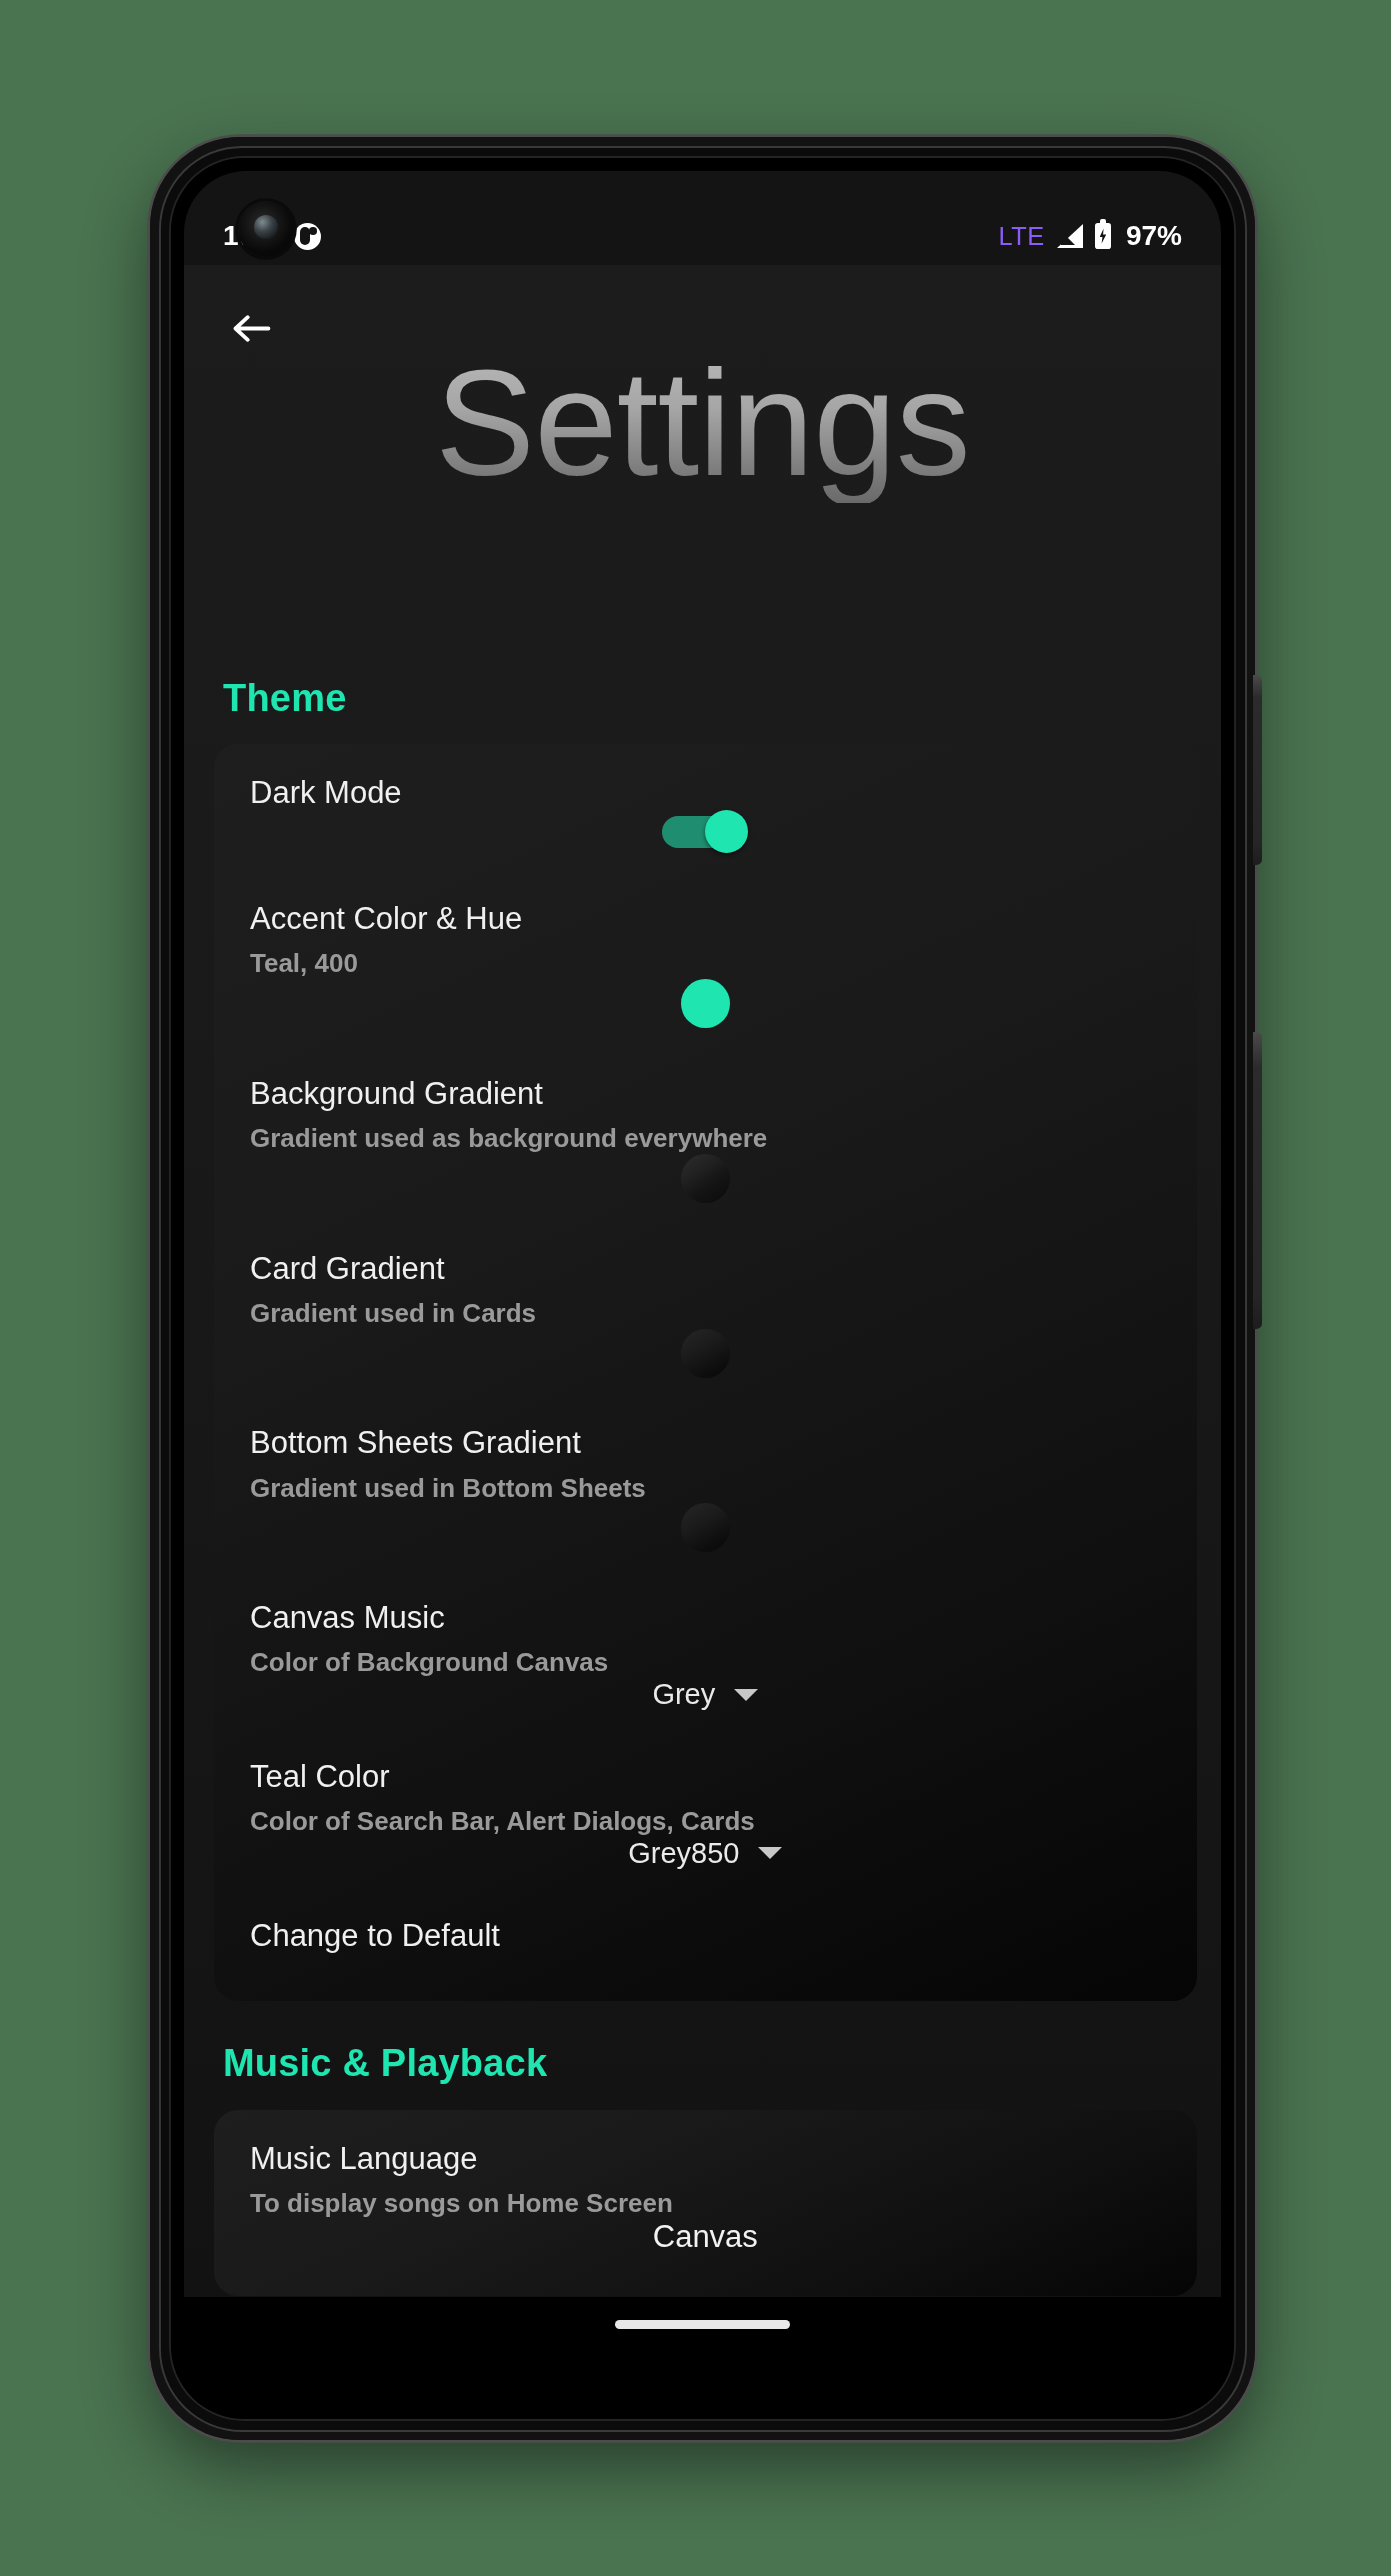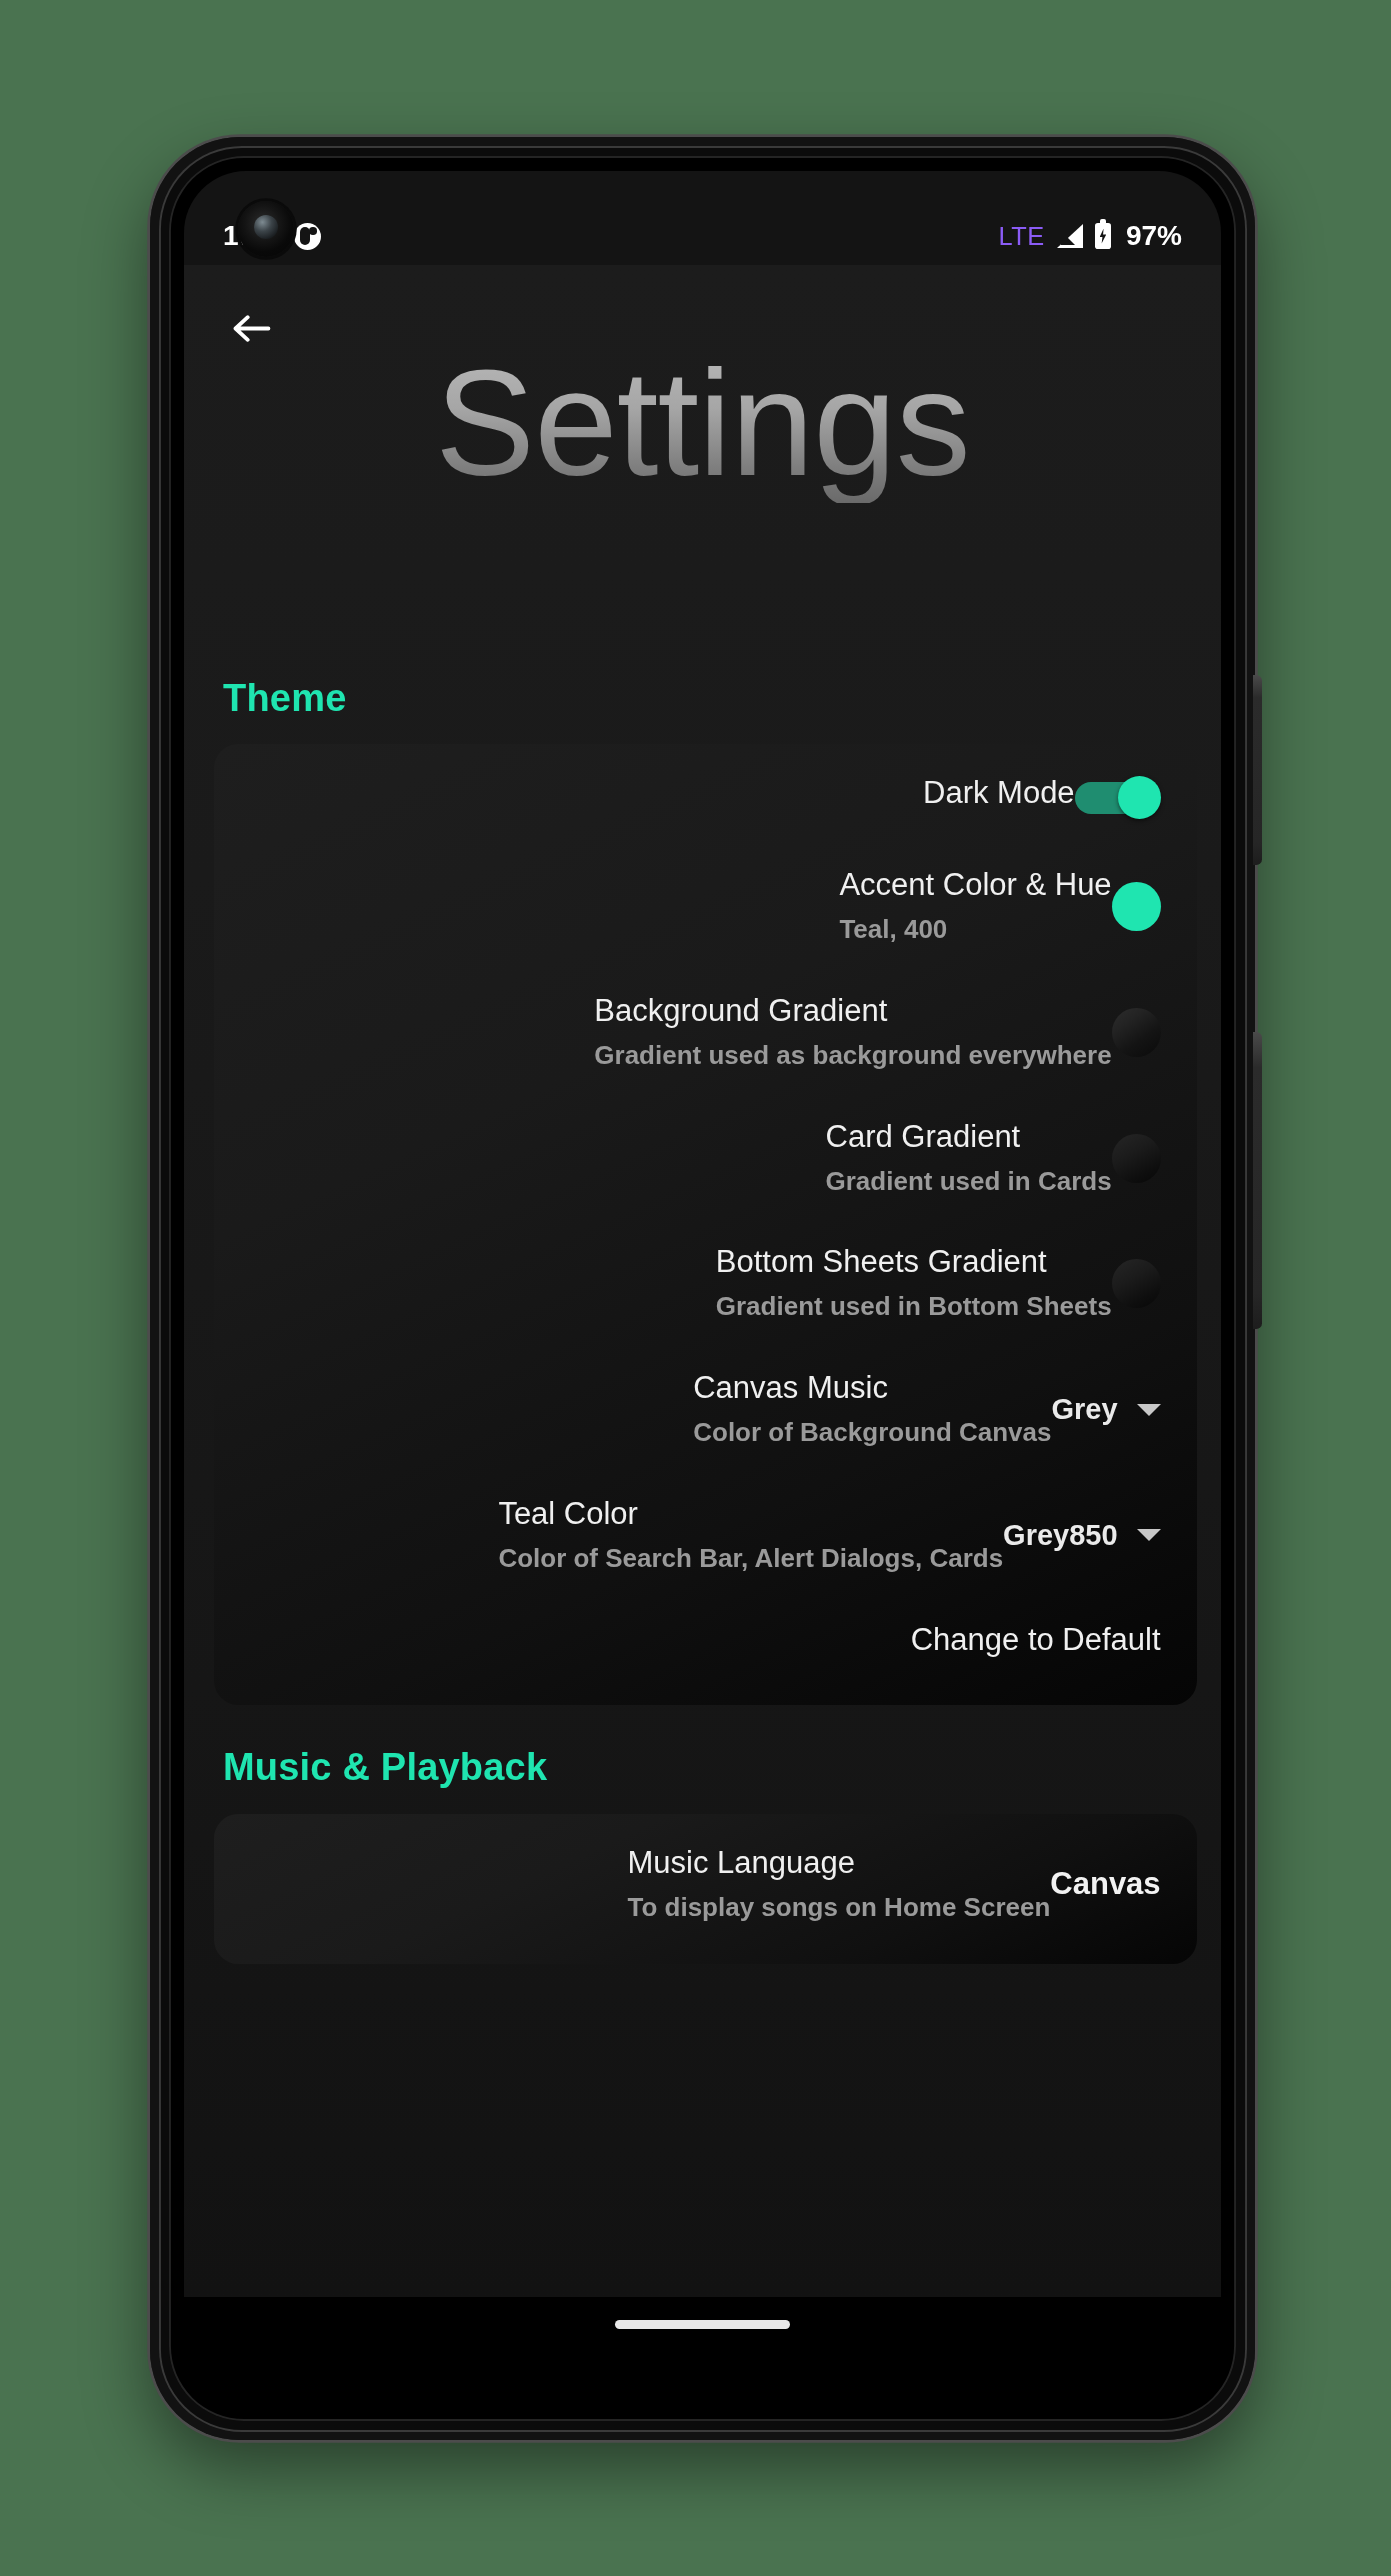--- a/index.html
+++ b/index.html
@@ -255,23 +255,24 @@
     background: linear-gradient(155deg, #1e1e1e 0%, #1a1a1a 35%, #101010 72%, #050505 100%);
     padding: 7.5px 0 17px 0;
     position: relative;
     overflow: hidden;
   }
 
   .row {
     position: relative;
     display: flex;
     align-items: flex-start;
-    justify-content: flex-end;
+    justify-content: space-between;
     padding: 24.4px 36px 24.4px 36px;
     min-height: 90px;
+    flex-direction: column;
   }
   .row-texts { display: flex; flex-direction: column; gap: 13px; max-width: 658px; }
   .row-title {
     font-size: 31px;
     color: #f0f0f0;
     font-weight: 400;
     line-height: 1.1;
   }
   .row-sub {
     font-size: 26px;
@@ -279,21 +280,21 @@
     font-weight: 700;
     line-height: 1.15;
   }
   .row-trail {
     display: flex;
     align-items: center;
     gap: 20.7px;
     flex-shrink: 0;
     padding-top: 3.8px;
   }
-  .row-trail.centered { align-self: center; padding-top: 0; font-weight: bold; }
+  .row-trail.centered { align-self: center; padding-top: 0; }
 
   
   .switch {
     position: relative;
     width: 86px;
     height: 43px;
   }
   .switch-track {
     position: absolute;
     left: 0; top: 5.6px;

